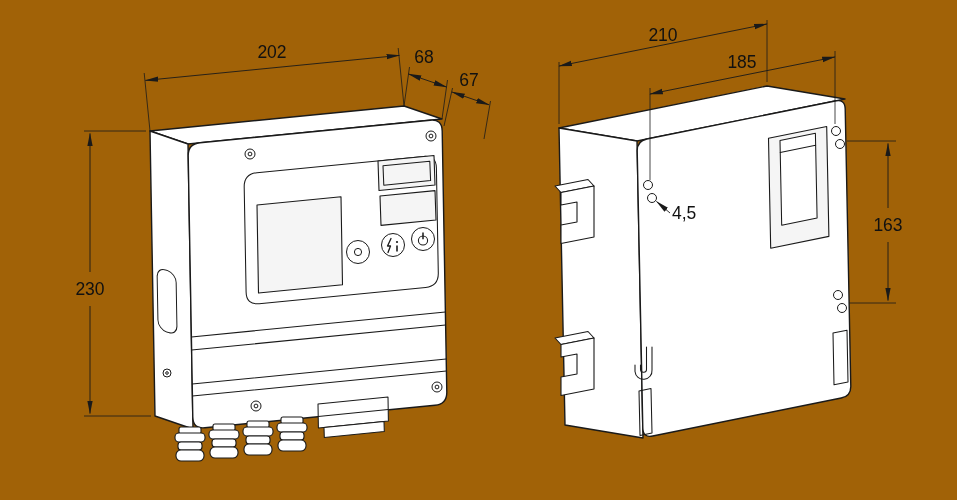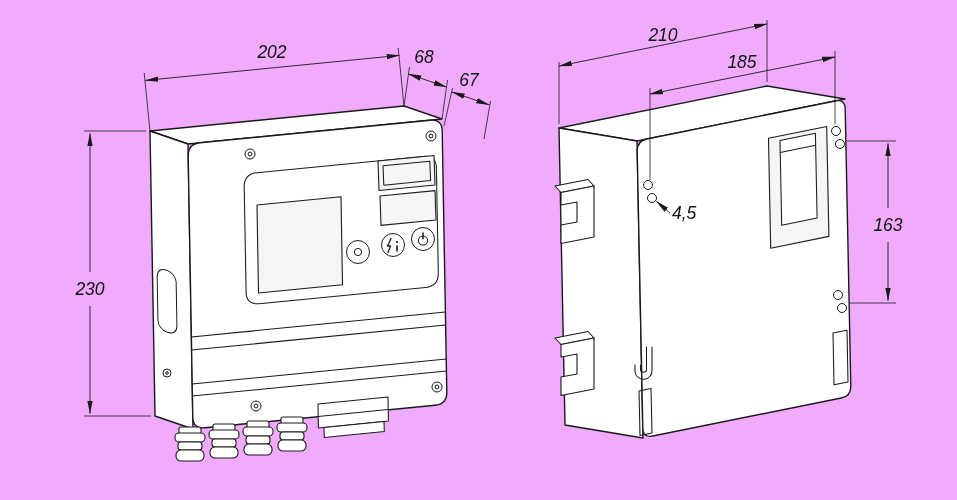--- a/index.html
+++ b/index.html
@@ -1,17 +1,17 @@
 <!DOCTYPE html>
 <html><head>
 <meta charset="utf-8">
 <style>
   html,body{margin:0;padding:0;background:#e8e8e8;}
-  .stage{position:relative;width:957px;height:500px;background:#f0abfc;overflow:hidden;
-         font-family:"Liberation Sans",sans-serif;font-style:italic;}
+  .stage{position:relative;width:957px;height:500px;background:#a16207;overflow:hidden;
+         font-family:"Liberation Sans",sans-serif;}
   svg{position:absolute;left:0;top:0;}
   .face{fill:#ffffff;stroke:#1a1a1a;stroke-width:1.4;stroke-linejoin:round;}
   .ol2{fill:#ffffff;stroke:#1a1a1a;stroke-width:1.1;stroke-linejoin:round;}
   .ln{fill:none;stroke:#1a1a1a;stroke-width:1.05;stroke-linejoin:round;stroke-linecap:round;}
   .lnf{fill:#ffffff;stroke:#1a1a1a;stroke-width:1.05;stroke-linejoin:round;}
   .disp{fill:#f5f5f5;stroke:#1a1a1a;stroke-width:1.1;stroke-linejoin:round;}
   .scr{fill:#ffffff;stroke:#1a1a1a;stroke-width:1;}
   .ext{fill:none;stroke:#1a1a1a;stroke-width:0.8;}
   .dim{fill:none;stroke:#1a1a1a;stroke-width:0.9;marker-start:url(#arr);marker-end:url(#arr);}
   .dimS{fill:none;stroke:#1a1a1a;stroke-width:0.9;marker-start:url(#arr);}

